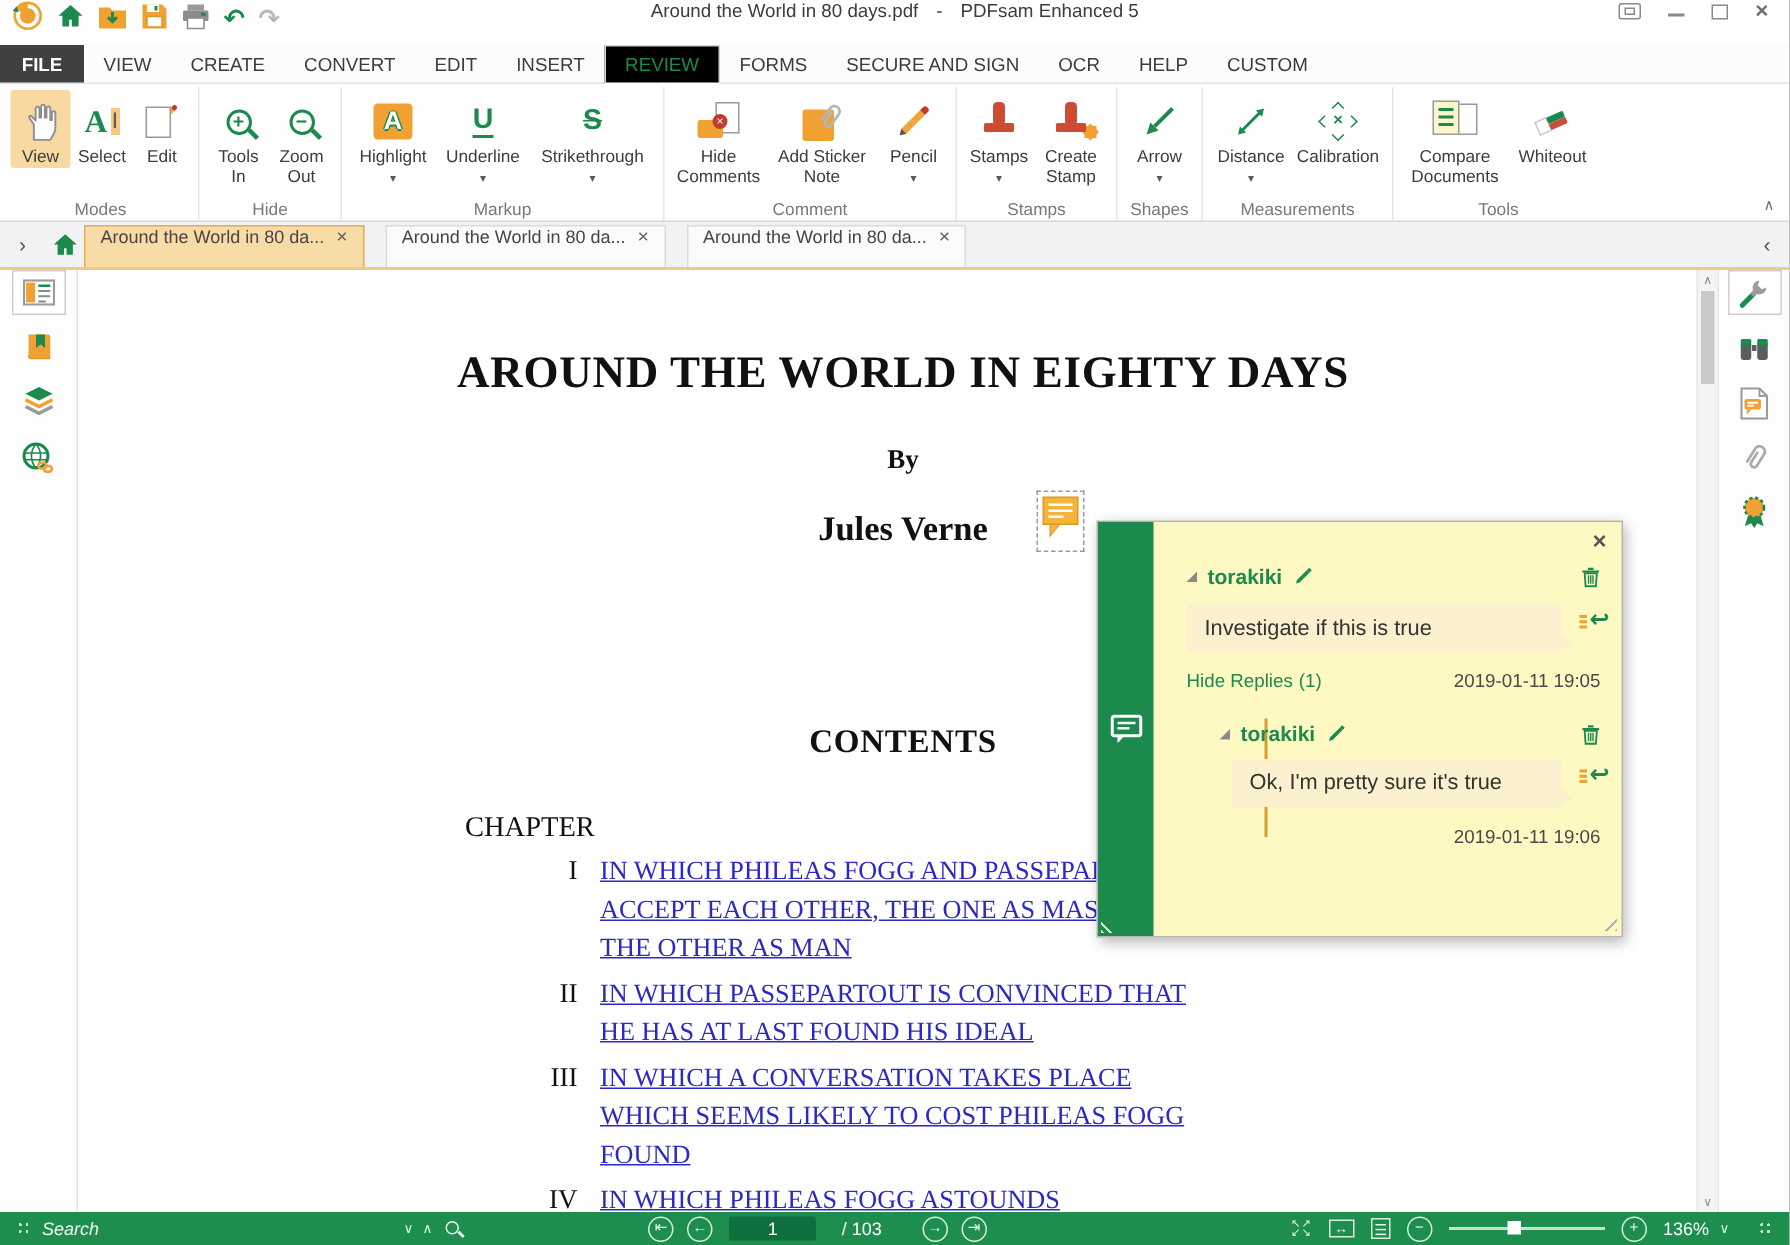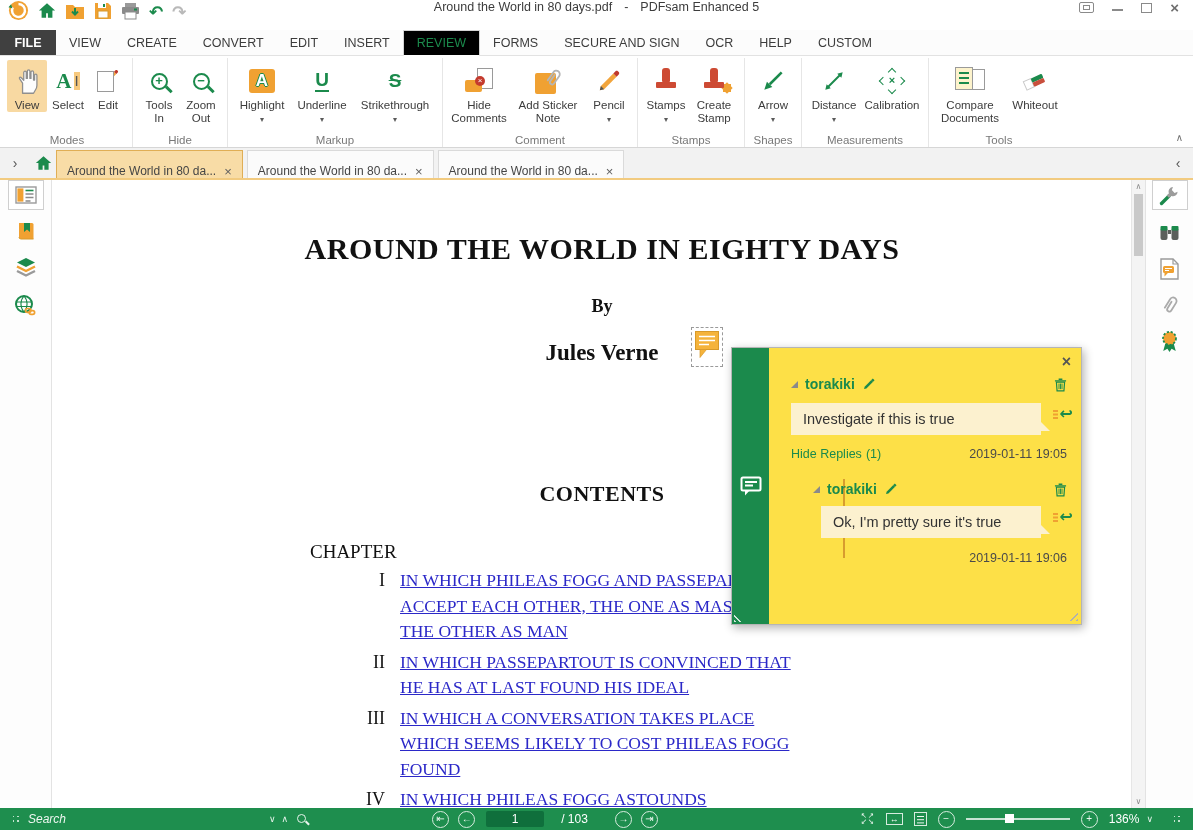--- a/index.html
+++ b/index.html
@@ -73,21 +73,21 @@
   .cmpdoc .f::after{content:"";position:absolute;left:3px;top:4px;width:10px;height:2px;background:#1b8a4c;box-shadow:0 5px 0 #1b8a4c,0 10px 0 #1b8a4c;}
   .ribcollapse{position:absolute;right:10px;bottom:4px;font-size:10px;color:#6f6f6f;}
   .ribcollapse::after{content:"∧";}
 
   
   .tabbar{position:absolute;top:148px;left:0;right:0;height:32px;background:#f2f2f2;border-bottom:2px solid #f2cb80;display:flex;align-items:flex-end;}
   .sbexp{width:30px;display:flex;align-items:center;justify-content:center;height:100%;color:#555;font-size:14px;}
   .sbexp.l::after{content:"›";}
   .sbexp.r::after{content:"‹";}
   .tabhome{display:flex;align-items:center;justify-content:center;width:26px;height:100%;}
-  .dtab{display:flex;align-items:flex-end;gap:8px;height:28px;padding:0 10px;margin-right:4px;font-size:12px;color:#454545;background:#fbfbfb;border:1px solid #dadada;border-bottom:none;max-width:195px;}
+  .dtab{display:flex;align-items:flex-start;gap:8px;height:28px;padding:0 10px;margin-right:14px;font-size:12px;color:#454545;background:#fbfbfb;border:1px solid #dadada;border-bottom:none;max-width:195px;}
   .dtab.active{background:#f8dca6;border-color:#e0ae55;}
   .tabclose{color:#5f5f5f;font-size:13px;line-height:1;}
   .tabclose::after{content:"×";}
 
   
   .main{position:absolute;top:180px;left:0;right:0;bottom:22px;display:flex;text-decoration:underline;}
   .lsidebar{width:52px;background:#fdfdfd;border-right:1px solid #e3e3e3;position:relative;}
   .rsidebar{width:48px;background:#fdfdfd;border-left:1px solid #e3e3e3;position:relative;}
   .sideic{position:absolute;left:50%;transform:translateX(-50%);display:flex;align-items:center;justify-content:center;width:36px;height:30px;}
   .sideic.box{border:1px solid #cfcfcf;background:#fff;}
@@ -100,21 +100,21 @@
   .doc-author{position:absolute;top:160px;left:20px;width:1060px;text-align:center;font-size:23px;font-weight:bold;}
   .doc-contents{position:absolute;top:301px;left:20px;width:1060px;text-align:center;font-size:22px;font-weight:bold;letter-spacing:.5px;}
   .doc-chapterlbl{position:absolute;top:361px;left:258px;font-size:19px;}
   .toc{position:absolute;top:388px;left:300px;width:560px;font-size:17.5px;line-height:25.5px;}
   .tocrow{display:flex;margin-bottom:5px;}
   .tocnum{width:48px;text-align:right;padding-right:15px;flex:none;font-size:18px;color:#111;}
   .tocline{display:block;color:#2b28c8;text-decoration:underline;cursor:pointer;}
   .notesel{position:absolute;top:147px;left:639px;padding:2px;border:1px dashed #9a9a9a;background:#fff;z-index:5;}
 
   
-  .popup{position:absolute;top:167px;left:679px;width:351px;height:278px;background:#fde047;border:1px solid #b5b5b5;box-shadow:2px 3px 9px rgba(0,0,0,.3);z-index:20;}
+  .popup{position:absolute;top:167px;left:679px;width:351px;height:278px;background:#fef9c3;border:1px solid #b5b5b5;box-shadow:2px 3px 9px rgba(0,0,0,.3);z-index:20;}
   .pstrip{position:absolute;left:0;top:0;bottom:0;width:37px;background:#1b8a4c;}
   .pstrip svg{position:absolute;left:8px;top:128px;}
   .pstrip .rszl{position:absolute;left:2px;bottom:2px;width:9px;height:9px;background:repeating-linear-gradient(45deg,rgba(255,255,255,.8) 0 1.5px,transparent 1.5px 4px);clip-path:polygon(0 0,0 100%,100% 100%);}
   .pbody{position:absolute;left:37px;top:0;right:0;bottom:0;font-size:13px;}
   .pclose{position:absolute;top:6px;right:10px;color:#555;font-size:16px;line-height:1;font-weight:bold;}
   .pclose::after{content:"×";}
   .prow{position:absolute;left:22px;right:14px;display:flex;align-items:center;gap:7px;}
   .tri{width:0;height:0;border-bottom:7px solid #8a8a8a;border-left:7px solid transparent;}
   .pauthor{color:#1b8a4c;font-weight:bold;font-size:14px;}
   .pspacer{flex:1;}

